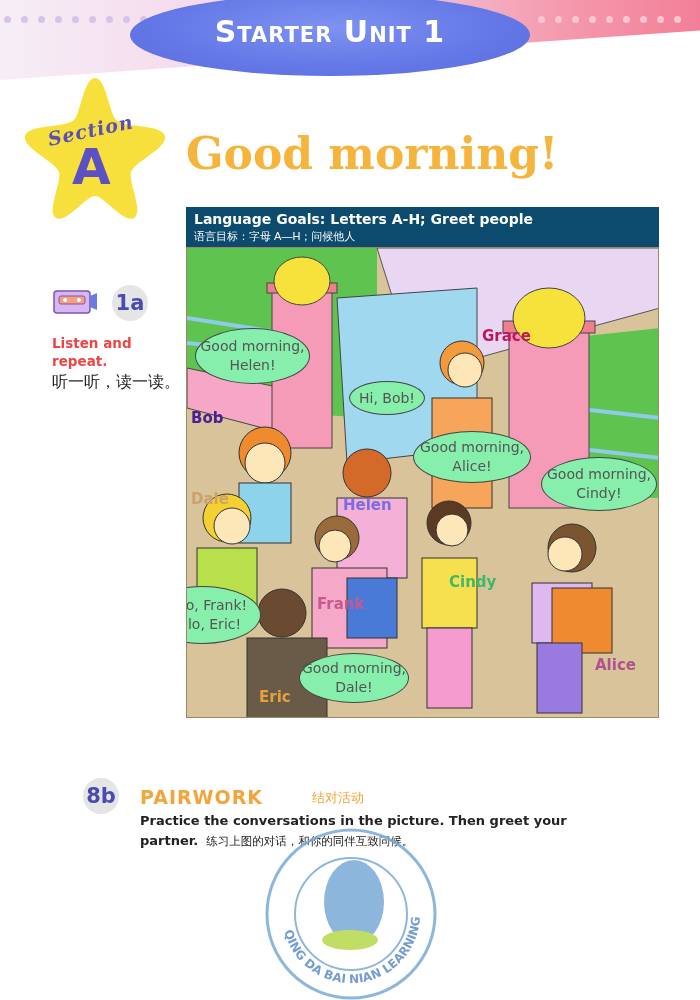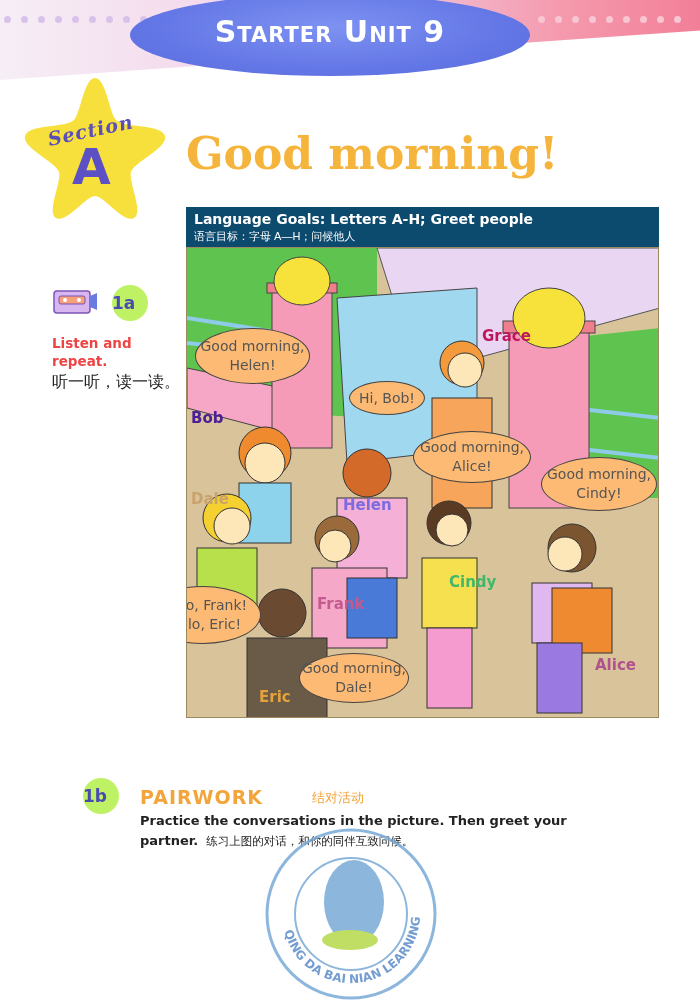--- a/index.html
+++ b/index.html
@@ -52,36 +52,36 @@
     position: absolute; left: 186px; top: 207px; width: 473px; height: 40px;
     background: #0c4a6e; padding: 4px 0 0 8px;
   }
   .goals-en { color: #fff; font-weight: bold; font-size: 14px; font-family: "DejaVu Sans", sans-serif; }
   .goals-zh { color: #fff; font-size: 11px; margin-top: 2px; }
 
   
   .tape-icon { position: absolute; left: 52px; top: 288px; }
   .badge {
     position: absolute; width: 36px; height: 36px; border-radius: 50%;
-    background: #bef264; color: #4a4bb0; font-weight: 900;
-    font-size: 17px; line-height: 36px;
+    background: #e5e5e5; color: #4a4bb0; font-weight: 900;
+    font-size: 21px; text-align: center; line-height: 36px;
     font-family: "DejaVu Sans", sans-serif;
   }
   .badge-1a { left: 112px; top: 285px; }
   .instr-en { position: absolute; left: 52px; top: 334px; width: 110px; font-weight: 900; font-size: 13.5px; line-height: 18px; color: #ef4444; font-family: "DejaVu Sans", sans-serif; }
   .instr-zh { position: absolute; left: 52px; top: 372px; font-size: 16px; color: #222; text-align: center; }
 
   
   .picture {
     position: absolute; left: 186px; top: 247px; width: 473px; height: 471px;
     background: #d9c39a; overflow: hidden; border: 1px solid #9b8a60;
   }
   .pic-layer { position: absolute; }
   .bubble {
-    position: absolute; background: #fdba74; border: 1.5px solid #444; border-radius: 50%;
+    position: absolute; background: #86efac; border: 1.5px solid #444; border-radius: 50%;
     text-align: center; color: #555; font-size: 14px; line-height: 19px;
     font-family: "DejaVu Sans", sans-serif; display: flex; align-items: center; justify-content: center;
   }
   .bubble::after {
     content: ""; position: absolute; width: 0; height: 0;
   }
   .name-label {
     position: absolute; font-weight: 900; font-size: 15px; font-family: "DejaVu Sans", sans-serif;
   }
 
@@ -119,21 +119,21 @@
     <span></span>
     <span></span>
     <span></span>
     <span></span>
     <span></span>
     <span></span>
     <span></span>
     <span></span>
 </div>
 <div class="title-oval"></div>
-<div class="unit-title">Starter Unit 9</div>
+<div class="unit-title">Starter Unit 1</div>
 
 <div class="star-wrap">
   <svg width="150" height="150" viewBox="0 0 150 150">
     <path d="M75 6 C86 6 89 40 96 48 C104 56 142 52 145 64 C148 76 114 90 111 100 C108 110 124 140 114 146 C104 152 84 124 75 124 C66 124 46 152 36 146 C26 140 42 110 39 100 C36 90 2 76 5 64 C8 52 46 56 54 48 C61 40 64 6 75 6 Z" fill="#f7e03c"></path>
   </svg>
   <div class="section-word">Section</div>
   <div class="section-letter">A</div>
 </div>
 
 <div class="lesson-title">Good morning!</div>
@@ -255,21 +255,21 @@
   <div class="name-label" style="left:4px;top:161px;color:#4c1d95;">Bob</div>
   <div class="name-label" style="left:254px;top:79px;color:#be185d;margin-left:41px;">Grace</div>
   <div class="name-label" style="left:4px;top:242px;color:#c9a36a;">Dale</div>
   <div class="name-label" style="left:156px;top:248px;color:#7d6be0;">Helen</div>
   <div class="name-label" style="left:262px;top:325px;color:#3fb86a;">Cindy</div>
   <div class="name-label" style="left:130px;top:347px;color:#c45a8e;">Frank</div>
   <div class="name-label" style="left:408px;top:408px;color:#b0528e;">Alice</div>
   <div class="name-label" style="left:72px;top:440px;color:#e6a23a;">Eric</div>
 </div>
 
-<div class="badge badge-1b">1b</div>
+<div class="badge badge-1b">8b</div>
 <div class="pair-title">PAIRWORK</div>
 <div class="pair-zh">结对活动</div>
 <div class="pair-instr">
   <div><b>Practice the conversations in the picture. Then greet your</b></div>
   <div><b>partner.</b><span class="zh">练习上图的对话，和你的同伴互致问候。</span></div>
 </div>
 
 <div class="watermark">
   <svg width="178" height="172" viewBox="0 0 178 172">
     <defs>

